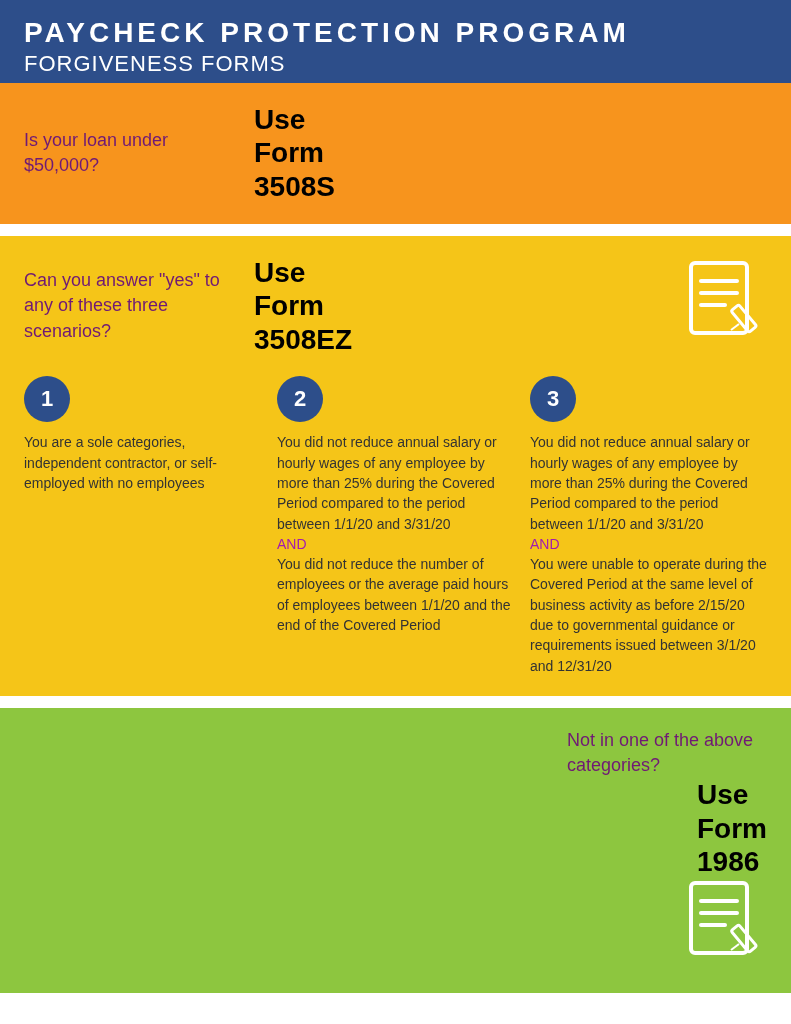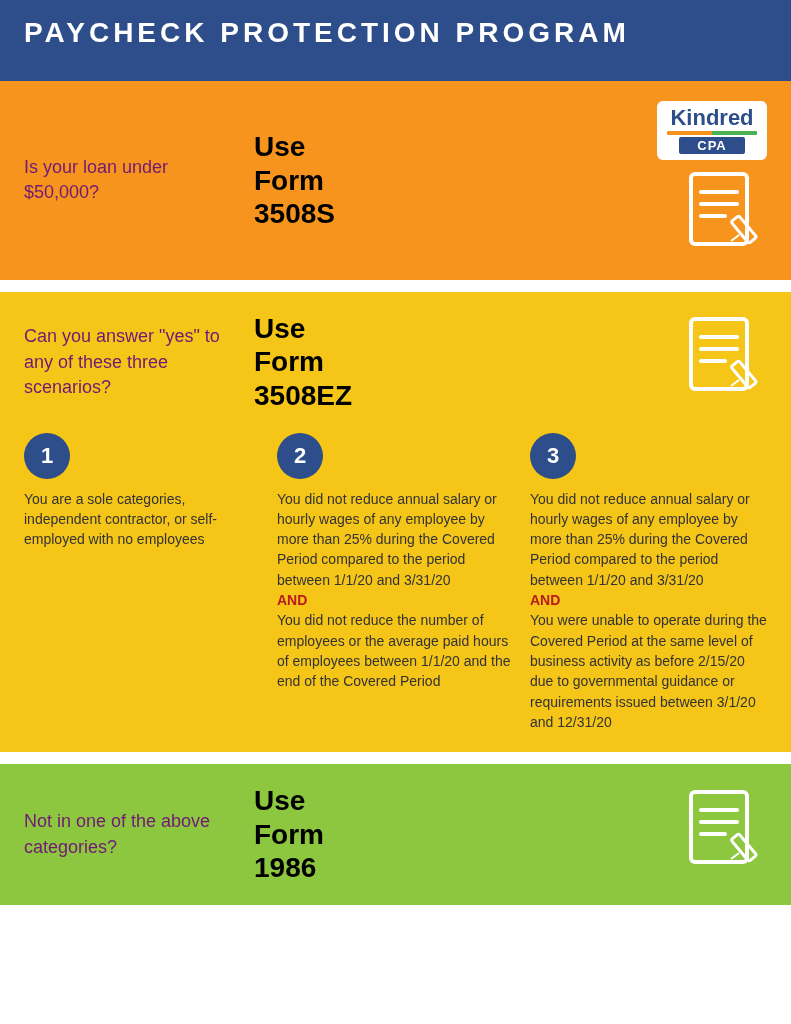--- a/index.html
+++ b/index.html
@@ -6,21 +6,21 @@
     body {
       width: 791px;
       min-height: 1024px;
       font-family: Arial, sans-serif;
       background: #fff;
     }
 
     
     .header {
       background: #2d4e8a;
-      padding: 18px 24px 32px;
+      padding: 18px 24px 6px;
     }
     .header-title {
       color: #fff;
       font-size: 28px;
       font-weight: 900;
       letter-spacing: 4px;
       text-transform: uppercase;
       line-height: 1.1;
     }
     .header-subtitle {
@@ -162,31 +162,32 @@
       margin-bottom: 10px;
       flex-shrink: 0;
     }
     .col-text {
       font-size: 14px;
       color: #333;
       line-height: 1.45;
     }
     .col-text strong {
       display: block;
-      font-weight: 700;
-      color: #b91c1c;
+      font-weight: 400;
+      color: #a21caf;
     }
 
     
     .section-green {
       background: #8dc63f;
       padding: 20px 24px;
       display: flex;
-      align-items: center;
+      align-items: flex-end;
       min-height: 130px;
+      flex-direction: column;
     }
     .section-green-left {
       flex: 0 0 auto;
       max-width: 200px;
     }
     .section-green-center {
       flex: 1;
       padding-left: 30px;
     }
     .section-green-right {
@@ -196,52 +197,33 @@
     .divider {
       height: 12px;
       background: #fff;
     }
   </style>
 </head>
 <body>
 
 <div class="header">
   <div class="header-title">PAYCHECK PROTECTION PROGRAM</div>
+  <div class="header-subtitle">FORGIVENESS FORMS</div>
 </div>
 
 <div class="section-orange">
   <div class="section-orange-left">
     <div class="question-text">Is your loan under $50,000?</div>
   </div>
   <div class="section-orange-center">
     <div class="form-label">
       <span>Use</span><br>
       <span>Form</span><br>
       <span>3508S</span>
     </div>
-  </div>
-  <div class="section-orange-right">
-
-    <div class="logo-box">
-      <div class="logo-kindred">
-        <span>Kindred</span>
-      </div>
-      <div class="logo-bar"></div>
-      <div class="logo-cpa">CPA</div>
-    </div>
-
-    <svg class="doc-icon" viewBox="0 0 80 90" fill="none" xmlns="http://www.w3.org/2000/svg">
-      <rect x="4" y="4" width="56" height="70" rx="4" stroke="white" stroke-width="4" fill="none"></rect>
-      <line x1="14" y1="22" x2="50" y2="22" stroke="white" stroke-width="4" stroke-linecap="round"></line>
-      <line x1="14" y1="34" x2="50" y2="34" stroke="white" stroke-width="4" stroke-linecap="round"></line>
-      <line x1="14" y1="46" x2="38" y2="46" stroke="white" stroke-width="4" stroke-linecap="round"></line>
-
-      <rect x="44" y="52" width="10" height="28" rx="2" transform="rotate(-40 44 52)" stroke="white" stroke-width="3" fill="none"></rect>
-      <line x1="44" y1="71" x2="52" y2="65" stroke="white" stroke-width="2"></line>
-    </svg>
   </div>
 </div>
 
 <div class="divider"></div>
 
 <div class="section-yellow">
   <div class="yellow-top">
     <div class="yellow-top-left">
       <div class="question-text">Can you answer "yes" to any of these three scenarios?</div>
     </div>

